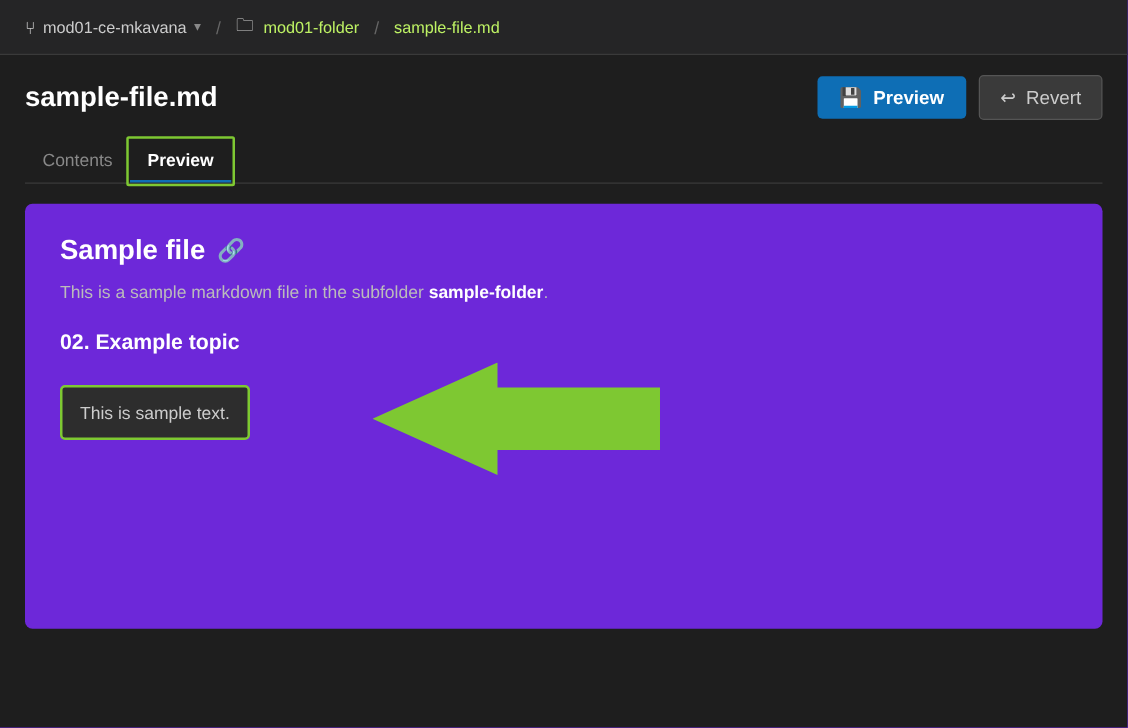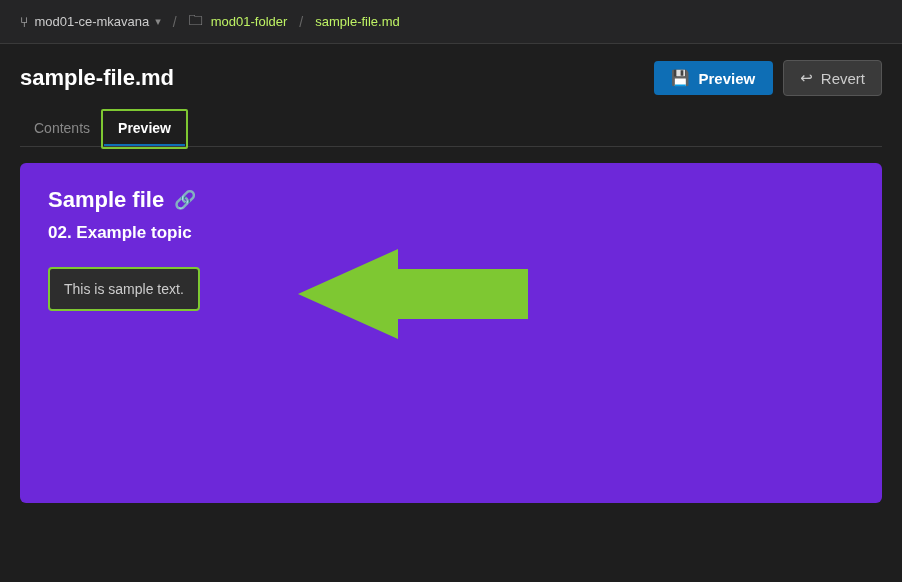--- a/index.html
+++ b/index.html
@@ -264,20 +264,23 @@
     </div>
   </div>
 
   <div class="preview-area">
 
     <div class="preview-h1">
       <span>Sample file</span>
       <span class="link-icon">🔗</span>
     </div>
 
+    <p class="preview-desc">
+      <span>This is a sample markdown file in the subfolder </span><strong>sample-folder</strong><span>.</span>
+    </p>
 
     <div class="preview-h2">02. Example topic</div>
 
     <div class="arrow-area">
       <div class="sample-text-box">
         <span>This is sample text.</span>
       </div>
 
       <svg class="green-arrow" width="230" height="90" viewBox="0 0 230 90" xmlns="http://www.w3.org/2000/svg">
 

